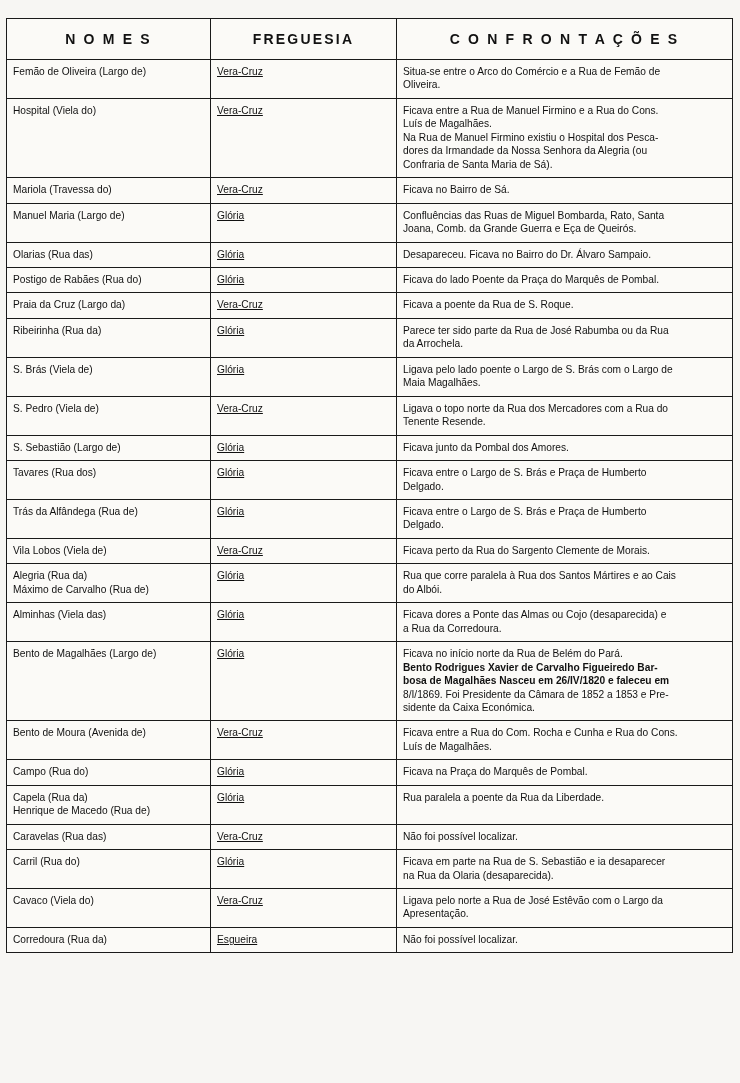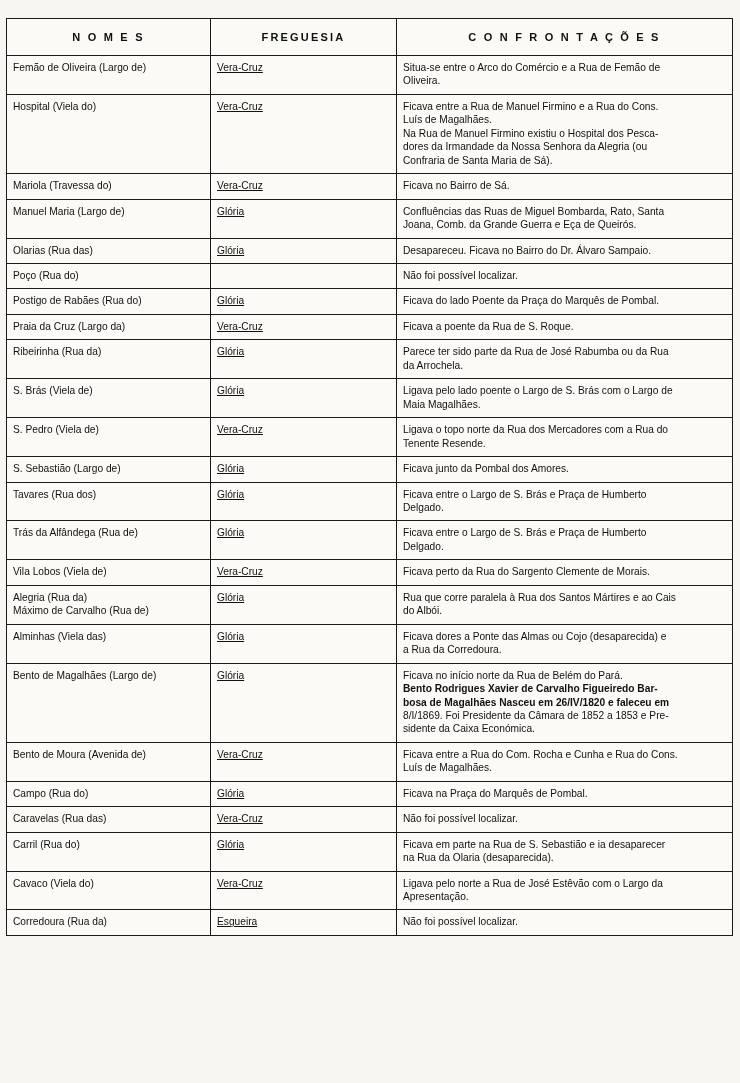--- a/index.html
+++ b/index.html
@@ -39,21 +39,21 @@
     width: 726px;
     border-collapse: collapse;
     background: #fbfaf7;
     table-layout: fixed;
   }
   table.doc-table, table.doc-table th, table.doc-table td {
     border: 1px solid #1a1a1a;
   }
   table.doc-table th {
     font-weight: bold;
-    font-size: 11px;
+    font-size: 14px;
     letter-spacing: 2.2px;
     text-align: center;
     padding: 12px 4px 12px 4px;
     vertical-align: middle;
     background: #fbfaf7;
   }
   th.col-freguesia {
     letter-spacing: 0.6px;
   }
   table.doc-table td {
@@ -140,29 +140,20 @@
           <td class="nome">
             <span class="line">Olarias (Rua das)</span>
           </td>
           <td class="freg">Glória</td>
           <td class="conf">
             <span class="line">Desapareceu. Ficava no Bairro do Dr. Álvaro Sampaio.</span>
           </td>
         </tr>
         <tr>
           <td class="nome">
-            <span class="line">Poço (Rua do)</span>
-          </td>
-          <td class="freg"></td>
-          <td class="conf">
-            <span class="line">Não foi possível localizar.</span>
-          </td>
-        </tr>
-        <tr>
-          <td class="nome">
             <span class="line">Postigo de Rabães (Rua do)</span>
           </td>
           <td class="freg">Glória</td>
           <td class="conf">
             <span class="line">Ficava do lado Poente da Praça do Marquês de Pombal.</span>
           </td>
         </tr>
         <tr>
           <td class="nome">
             <span class="line">Praia da Cruz (Largo da)</span>
@@ -288,20 +279,30 @@
           <td class="nome">
             <span class="line">Campo (Rua do)</span>
           </td>
           <td class="freg">Glória</td>
           <td class="conf">
             <span class="line">Ficava na Praça do Marquês de Pombal.</span>
           </td>
         </tr>
         <tr>
           <td class="nome">
+            <span class="line">Capela (Rua da)</span>
+            <span class="line">Henrique de Macedo (Rua de)</span>
+          </td>
+          <td class="freg">Glória</td>
+          <td class="conf">
+            <span class="line">Rua paralela a poente da Rua da Liberdade.</span>
+          </td>
+        </tr>
+        <tr>
+          <td class="nome">
             <span class="line">Caravelas (Rua das)</span>
           </td>
           <td class="freg">Vera-Cruz</td>
           <td class="conf">
             <span class="line">Não foi possível localizar.</span>
           </td>
         </tr>
         <tr>
           <td class="nome">
             <span class="line">Carril (Rua do)</span>

